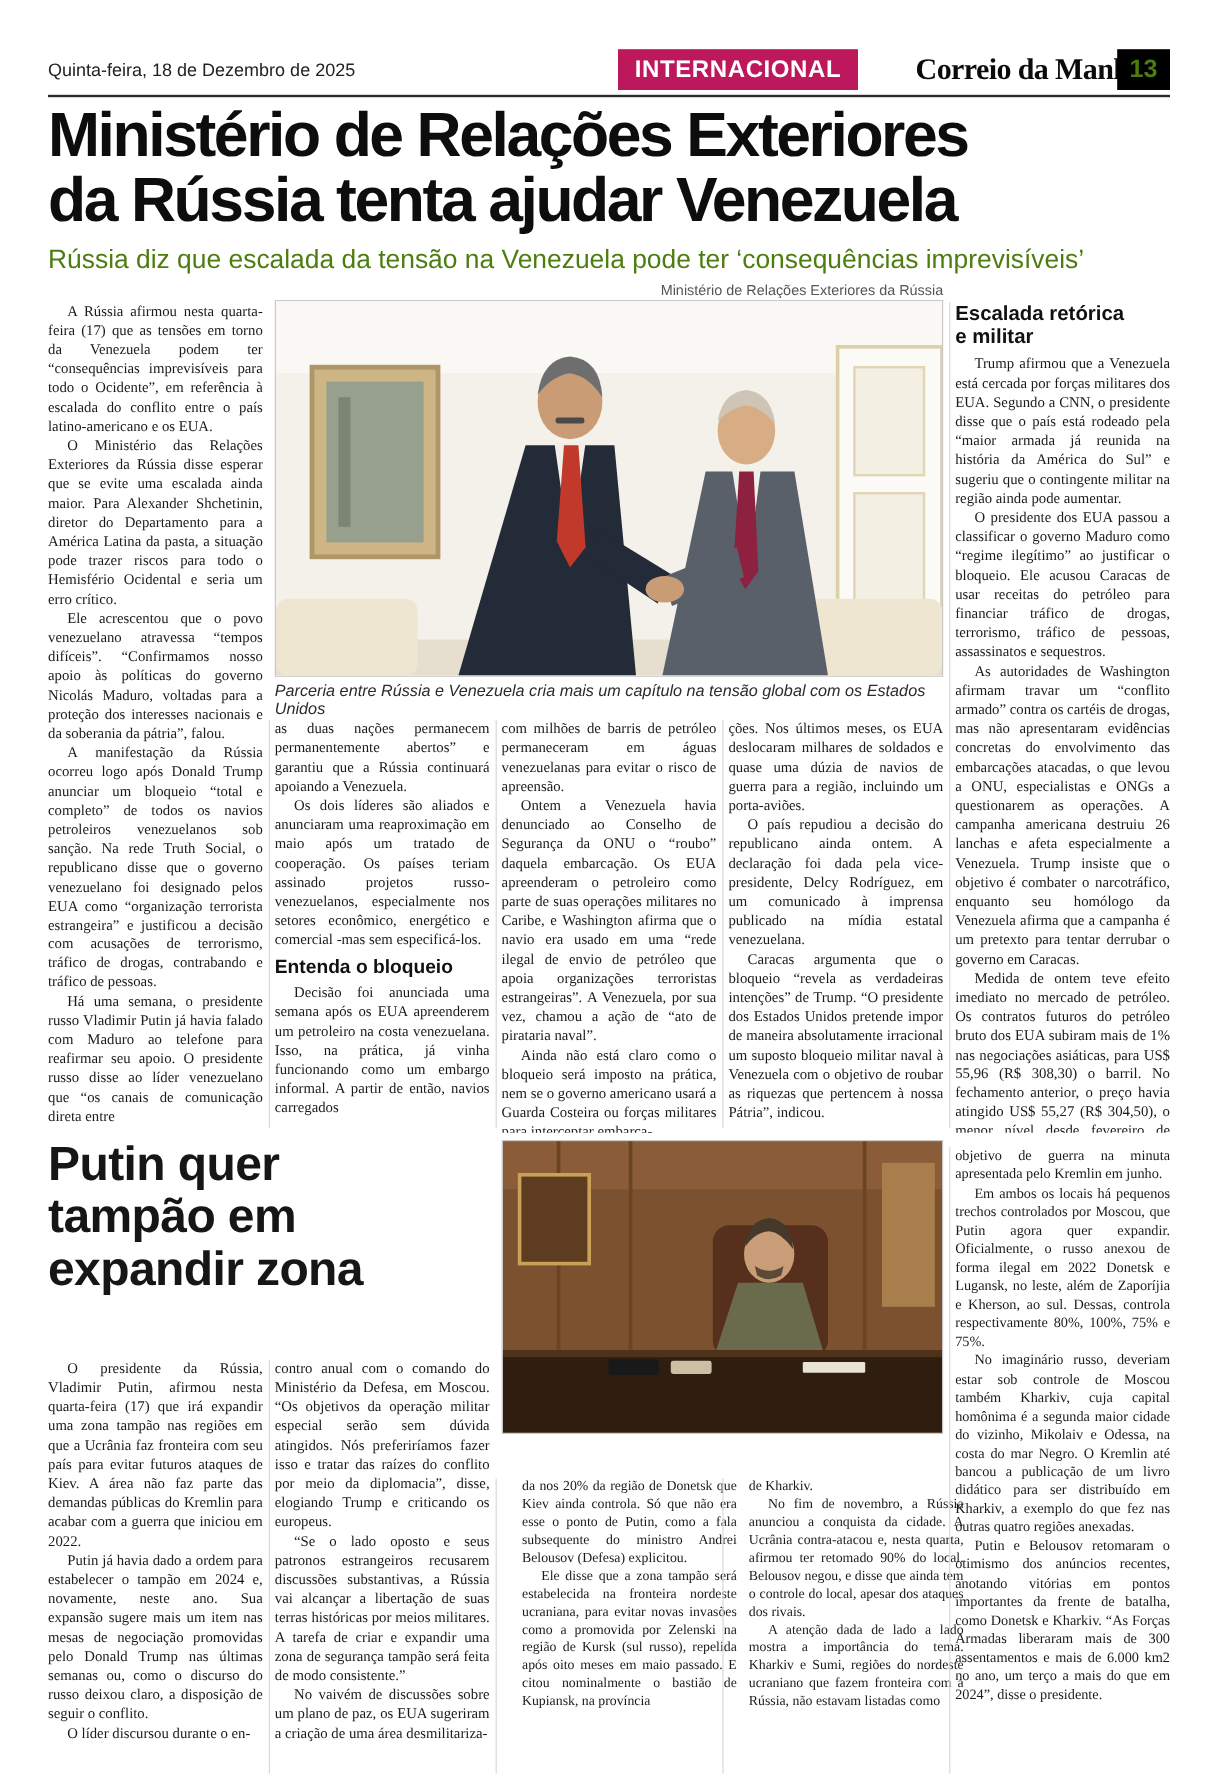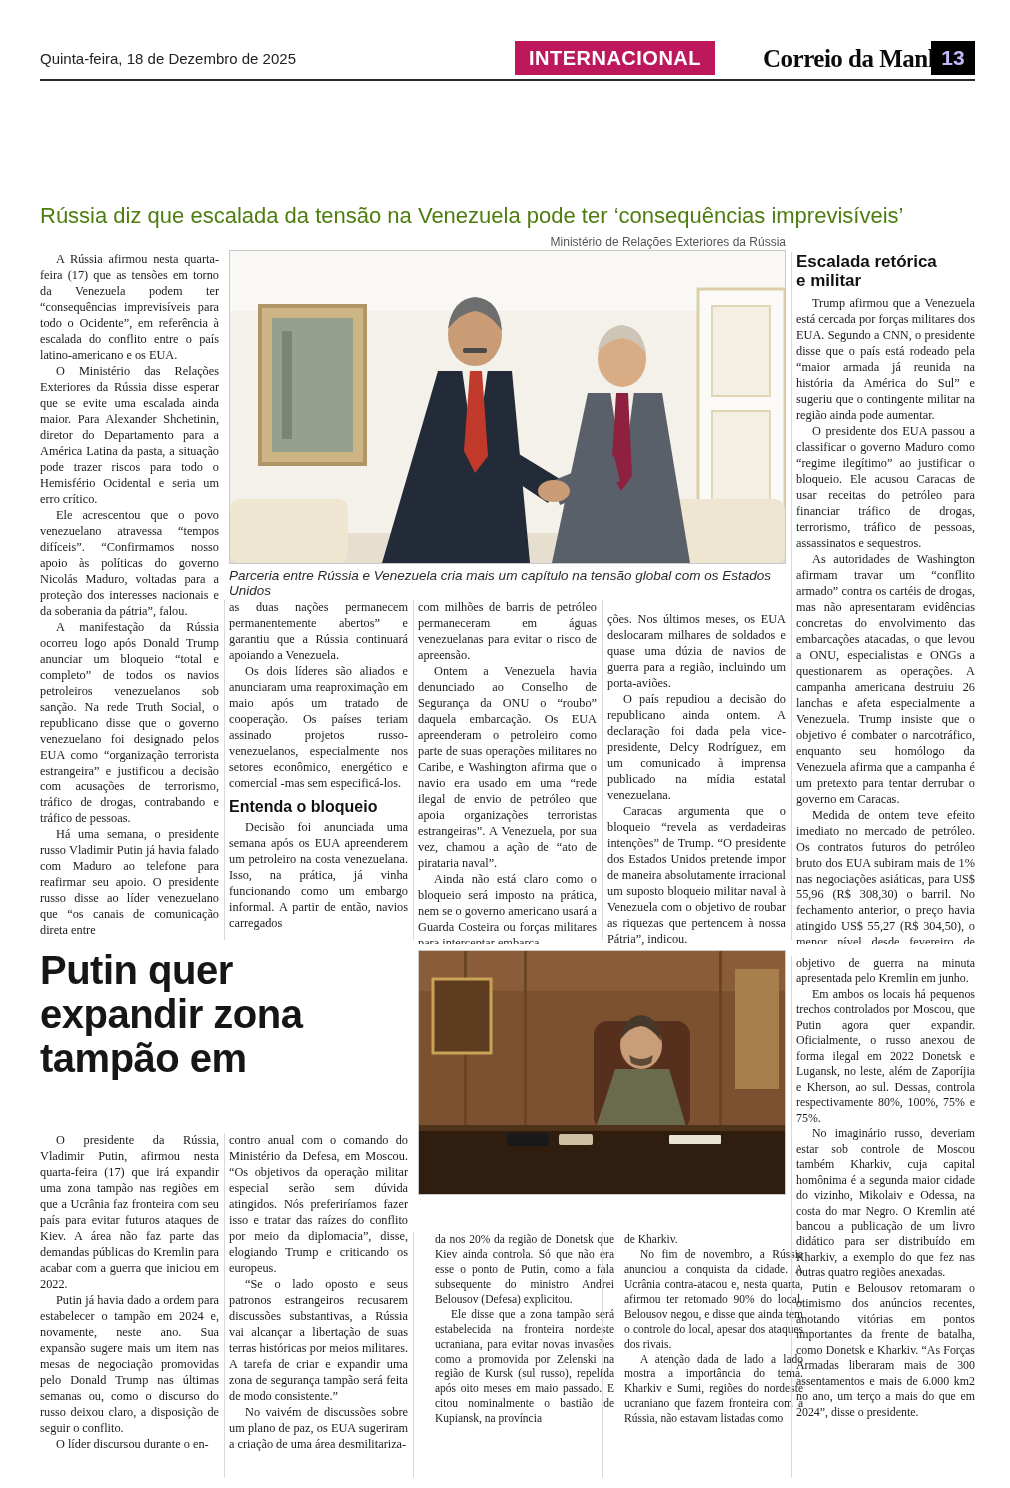--- a/index.html
+++ b/index.html
@@ -6,21 +6,21 @@
   .page{position:relative;width:1010px;height:1488px;background:#ffffff;overflow:hidden;
         font-family:"Liberation Serif",serif;color:#1a1a1a;}
   .abs{position:absolute;}
   
   .date{left:40px;top:50px;font-family:"Liberation Sans",sans-serif;font-size:15px;color:#222;}
   .section-box{left:515px;top:41px;width:200px;height:34px;background:#be185d;color:#fff;
         font-family:"Liberation Sans",sans-serif;font-weight:bold;font-size:20px;letter-spacing:.5px;
         display:flex;align-items:center;justify-content:center;}
   .masthead{left:763px;top:45px;font-family:"Liberation Serif",serif;font-weight:bold;font-size:25px;
         letter-spacing:-.5px;color:#0b0b0b;}
-  .page-box{left:931px;top:41px;width:44px;height:34px;background:#000;color:#c4b5fd;
+  .page-box{left:931px;top:41px;width:44px;height:34px;background:#000;color:#4d7c0f;
         font-family:"Liberation Sans",sans-serif;font-weight:bold;font-size:21px;
         display:flex;align-items:center;justify-content:center;}
   .head-rule{left:40px;top:79px;width:935px;height:2px;background:#2a2a2a;}
   
   .headline{left:40px;top:86px;width:940px;font-family:"Liberation Sans",sans-serif;
         font-weight:bold;font-size:52px;line-height:1.04;letter-spacing:-2px;color:#0d0d0d;}
   .subhead{left:40px;top:203px;width:940px;font-family:"Liberation Sans",sans-serif;
         font-size:22px;color:#4d7c0f;}
   
   .col{width:179px;overflow:hidden;text-align:justify;font-size:12.3px;line-height:1.3;}
@@ -45,20 +45,24 @@
   <div class="abs date">Quinta-feira, 18 de Dezembro de 2025</div>
   <div class="abs section-box">
     <span>INTERNACIONAL</span>
   </div>
   <div class="abs masthead">Correio da Manhã</div>
   <div class="abs page-box">
     <span>13</span>
   </div>
   <div class="abs head-rule"></div>
 
+  <div class="abs headline">
+    <div>Ministério de Relações Exteriores</div>
+    <div>da Rússia tenta ajudar Venezuela</div>
+  </div>
   <div class="abs subhead">Rússia diz que escalada da tensão na Venezuela pode ter ‘consequências imprevisíveis’</div>
 
   <div class="abs credit" style="left:229px;top:235px;width:557px;">Ministério de Relações Exteriores da Rússia</div>
 
   <div class="abs photo" style="left:229px;top:250px;width:557px;height:314px;">
     <svg width="555" height="312" viewBox="0 0 555 312">
       <rect x="0" y="0" width="555" height="312" fill="#f4f1ea"></rect>
       <rect x="0" y="0" width="555" height="60" fill="#faf8f4"></rect>
       <rect x="0" y="282" width="555" height="30" fill="#e6dfd0"></rect>
       <rect x="30" y="55" width="105" height="158" fill="#cdb586" stroke="#b09666" stroke-width="4"></rect>
@@ -104,21 +108,21 @@
     <h3 class="kicker">Entenda o bloqueio</h3>
     <p>Decisão foi anunciada uma semana após os EUA apreenderem um petroleiro na costa venezuelana. Isso, na prática, já vinha funcionando como um embargo informal. A partir de então, navios carregados</p>
   </div>
 
   <div class="abs col" style="left:418px;top:600px;height:344px;">
     <p class="cont">com milhões de barris de petróleo permaneceram em águas venezuelanas para evitar o risco de apreensão.</p>
     <p>Ontem a Venezuela havia denunciado ao Conselho de Segurança da ONU o “roubo” daquela embarcação. Os EUA apreenderam o petroleiro como parte de suas operações militares no Caribe, e Washington afirma que o navio era usado em uma “rede ilegal de envio de petróleo que apoia organizações terroristas estrangeiras”. A Venezuela, por sua vez, chamou a ação de “ato de pirataria naval”.</p>
     <p>Ainda não está claro como o bloqueio será imposto na prática, nem se o governo americano usará a Guarda Costeira ou forças militares para interceptar embarca-</p>
   </div>
 
-  <div class="abs col" style="left:607px;top:600px;height:344px;margin-top:12px;">
+  <div class="abs col" style="left:607px;top:600px;height:344px;">
     <p class="cont">ções. Nos últimos meses, os EUA deslocaram milhares de soldados e quase uma dúzia de navios de guerra para a região, incluindo um porta-aviões.</p>
     <p>O país repudiou a decisão do republicano ainda ontem. A declaração foi dada pela vice-presidente, Delcy Rodríguez, em um comunicado à imprensa publicado na mídia estatal venezuelana.</p>
     <p>Caracas argumenta que o bloqueio “revela as verdadeiras intenções” de Trump. “O presidente dos Estados Unidos pretende impor de maneira absolutamente irracional um suposto bloqueio militar naval à Venezuela com o objetivo de roubar as riquezas que pertencem à nossa Pátria”, indicou.</p>
   </div>
 
   <div class="abs col" style="left:796px;top:252px;height:692px;">
     <h3 class="kicker" style="font-size:17px;margin:0 0 6px 0;">
       <span style="display:block;">Escalada retórica</span>
       <span style="display:block;">e militar</span>
     </h3>
@@ -128,22 +132,22 @@
     <p>Medida de ontem teve efeito imediato no mercado de petróleo. Os contratos futuros do petróleo bruto dos EUA subiram mais de 1% nas negociações asiáticas, para US$ 55,96 (R$ 308,30) o barril. No fechamento anterior, o preço havia atingido US$ 55,27 (R$ 304,50), o menor nível desde fevereiro de 2021.</p>
   </div>
 
   <div class="abs sep" style="left:224px;top:600px;height:340px;"></div>
   <div class="abs sep" style="left:413px;top:600px;height:340px;"></div>
   <div class="abs sep" style="left:602px;top:600px;height:340px;"></div>
   <div class="abs sep" style="left:791px;top:252px;height:688px;"></div>
 
   <div class="abs headline2">
     <div>Putin quer</div>
+    <div>tampão em</div>
     <div>expandir zona</div>
-    <div>tampão em</div>
   </div>
 
   <div class="abs credit" style="left:418px;top:934px;width:368px;margin-top:40px;">Reuters/Folhapress</div>
 
   <div class="abs photo" style="left:418px;top:950px;width:368px;height:245px;">
     <svg width="366" height="243" viewBox="0 0 366 243">
       <rect x="0" y="0" width="366" height="243" fill="#7c5130"></rect>
       <rect x="0" y="0" width="366" height="40" fill="#8a5c37"></rect>
       <rect x="45" y="0" width="3" height="180" fill="#6a4423"></rect>
       <rect x="105" y="0" width="3" height="180" fill="#6a4423"></rect>

